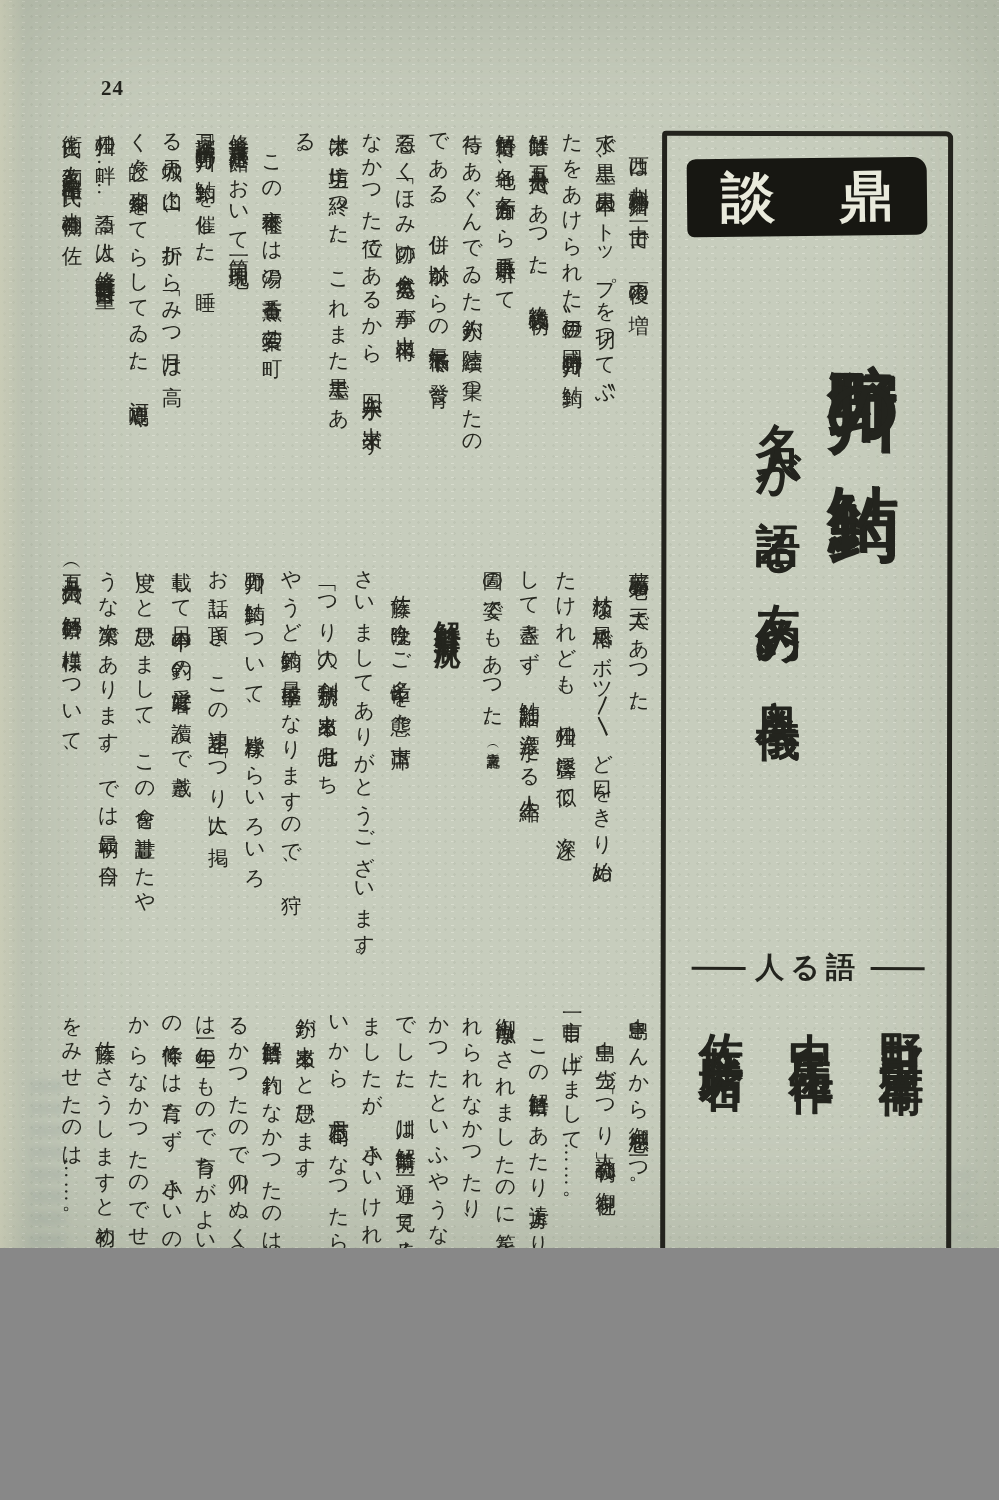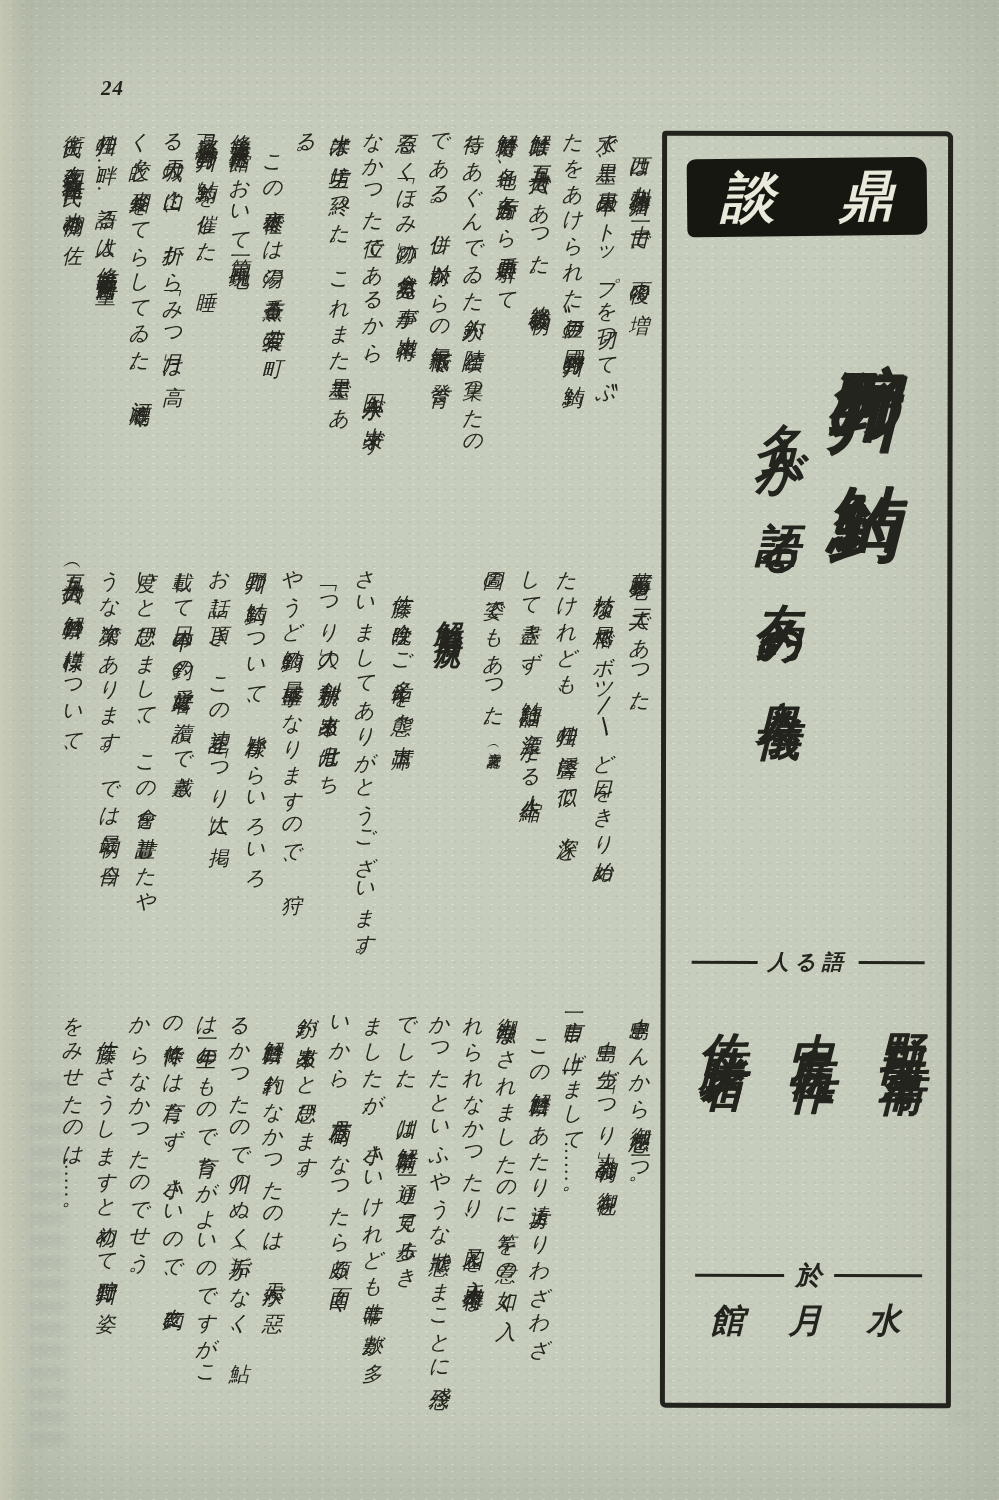--- a/index.html
+++ b/index.html
@@ -1,27 +1,26 @@
 <!DOCTYPE html>
 <html><head>
 <meta charset="utf-8">
 <style>
   html,body{margin:0;padding:0;background:#888;}
   #page{
-    position:relative;width:999px;height:1500px;overflow:hidden;
+    position:relative;width:999px;height:1248px;overflow:hidden;
     background-color:#c7cdbd;
     background-image:
       radial-gradient(rgba(80,90,65,.07) 1px, transparent 1.4px),
       radial-gradient(rgba(255,255,245,.30) 1px, transparent 1.4px);
     background-size:9px 11px, 13px 7px;
     background-position:0 0, 4px 5px;
     box-shadow:inset 0 0 140px rgba(90,100,80,.30);
     font-family:"Liberation Serif", serif;
     color:#23241e;
-    font-style:italic;
   }
   .edge-tint{position:absolute;left:0;top:0;bottom:0;width:26px;
     background:linear-gradient(to right, rgba(235,230,200,.35), transparent);}
   .ghost{position:absolute;filter:blur(3px);opacity:.55;}
   .ghost-1{left:30px;top:1080px;width:36px;height:370px;
     background:repeating-linear-gradient(to bottom, rgba(95,115,125,.18) 0 13px, transparent 13px 22px);}
   .ghost-2{left:948px;top:1170px;width:26px;height:260px;opacity:.35;
     background:repeating-linear-gradient(to bottom, rgba(95,115,125,.16) 0 12px, transparent 12px 20px);}
 
   .page-number{position:absolute;left:101px;top:76px;font-size:21px;font-weight:700;letter-spacing:1px;}
@@ -35,21 +34,21 @@
   .banner span{color:#e9eadc;font-size:54px;font-weight:700;letter-spacing:64px;
     text-indent:64px;line-height:1;white-space:nowrap;}
   .vtext{writing-mode:vertical-rl;text-orientation:mixed;white-space:pre;}
   .main-title{position:absolute;right:38px;top:170px;font-size:70px;font-weight:700;
     letter-spacing:11px;text-shadow:1px 1px 0 currentColor;}
   .subtitle{position:absolute;right:140px;top:252px;font-size:44px;font-weight:700;
     letter-spacing:16px;text-shadow:.5px .5px 0 currentColor;}
   .speakers-row{position:absolute;left:26px;right:22px;top:812px;
     display:flex;align-items:center;gap:10px;}
   .dash{flex:1;height:3px;background:#23231d;}
-  .speakers-row .label{font-size:21px;font-weight:700;letter-spacing:6px;white-space:nowrap;}
+  .speakers-row .label{font-size:29px;font-weight:700;letter-spacing:6px;white-space:nowrap;}
   .names-row{position:absolute;left:26px;right:16px;top:862px;height:265px;
     display:flex;flex-direction:row-reverse;justify-content:space-between;}
   .name{writing-mode:vertical-rl;font-size:44px;font-weight:700;letter-spacing:13px;
     text-shadow:.5px .5px 0 currentColor;white-space:pre;}
   .venue-line1{position:absolute;left:30px;right:24px;top:1122px;
     display:flex;align-items:center;gap:12px;}
   .venue-line1 .label{font-size:26px;font-weight:700;}
   .venue-line2{position:absolute;left:0;right:0;top:1158px;text-align:center;
     font-size:29px;font-weight:700;letter-spacing:9px;text-indent:9px;}
   .venue-line3{position:absolute;left:0;right:0;top:1162px;text-align:center;

